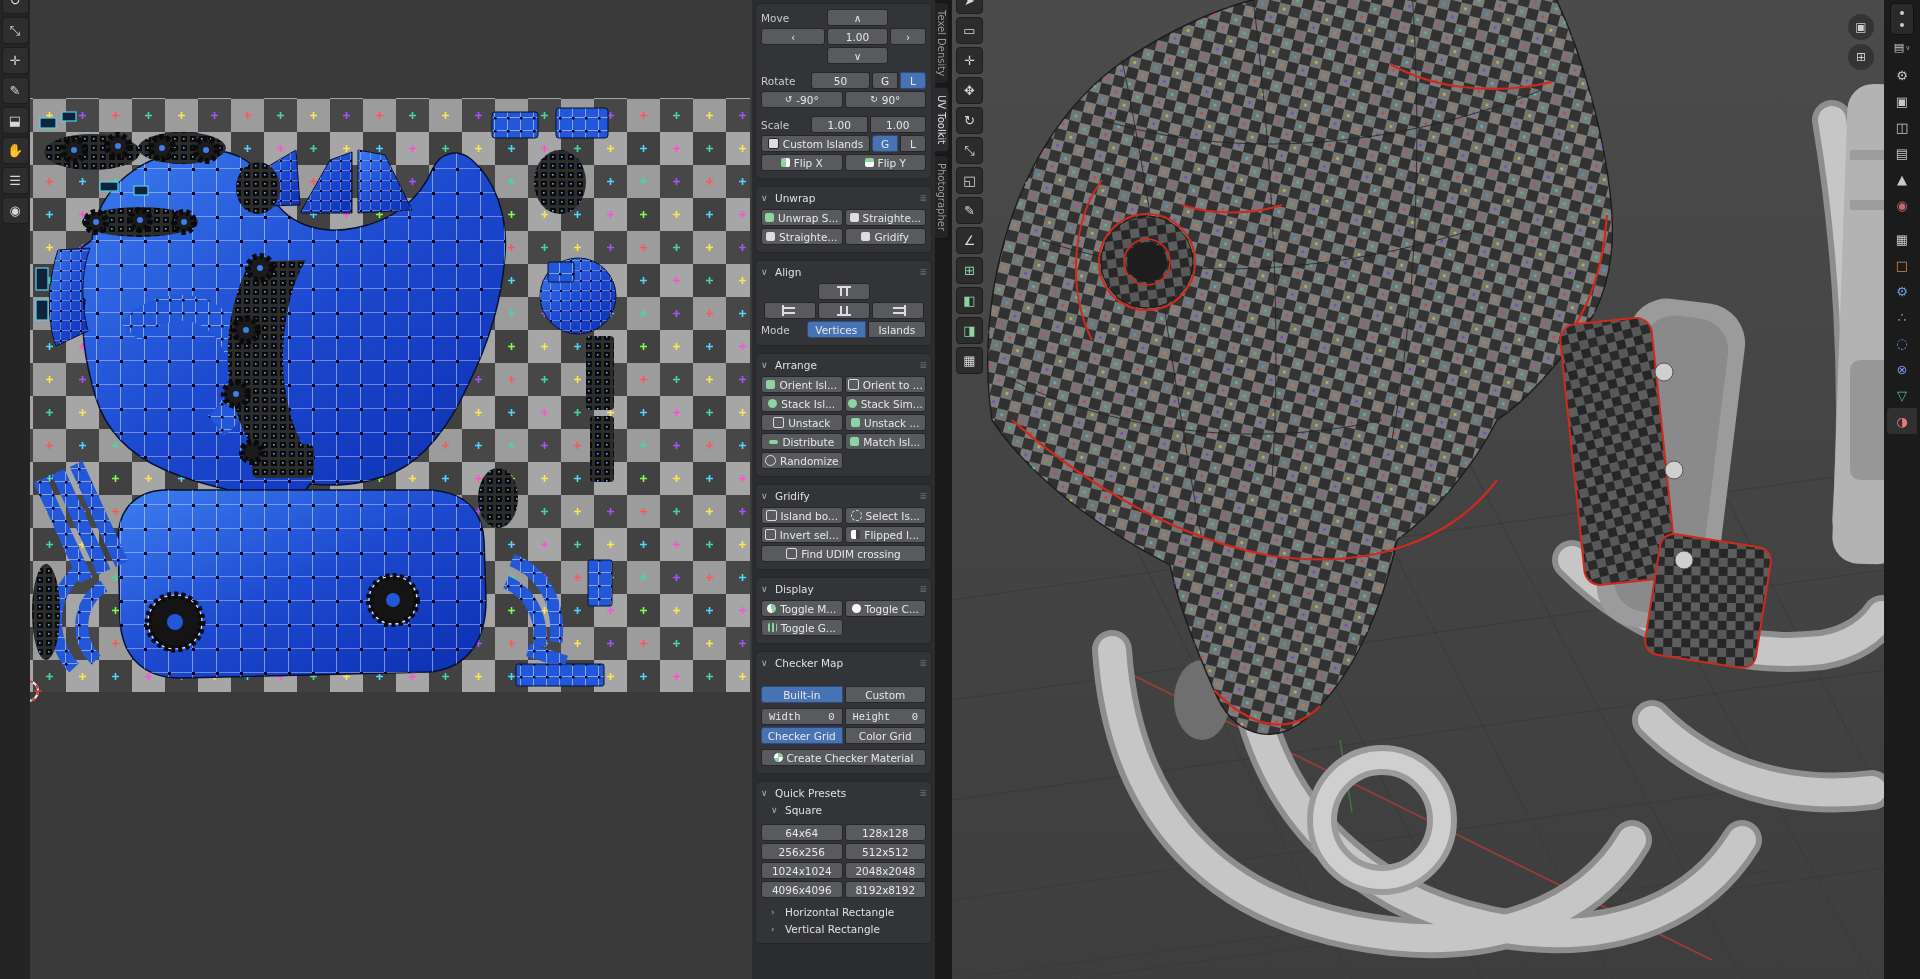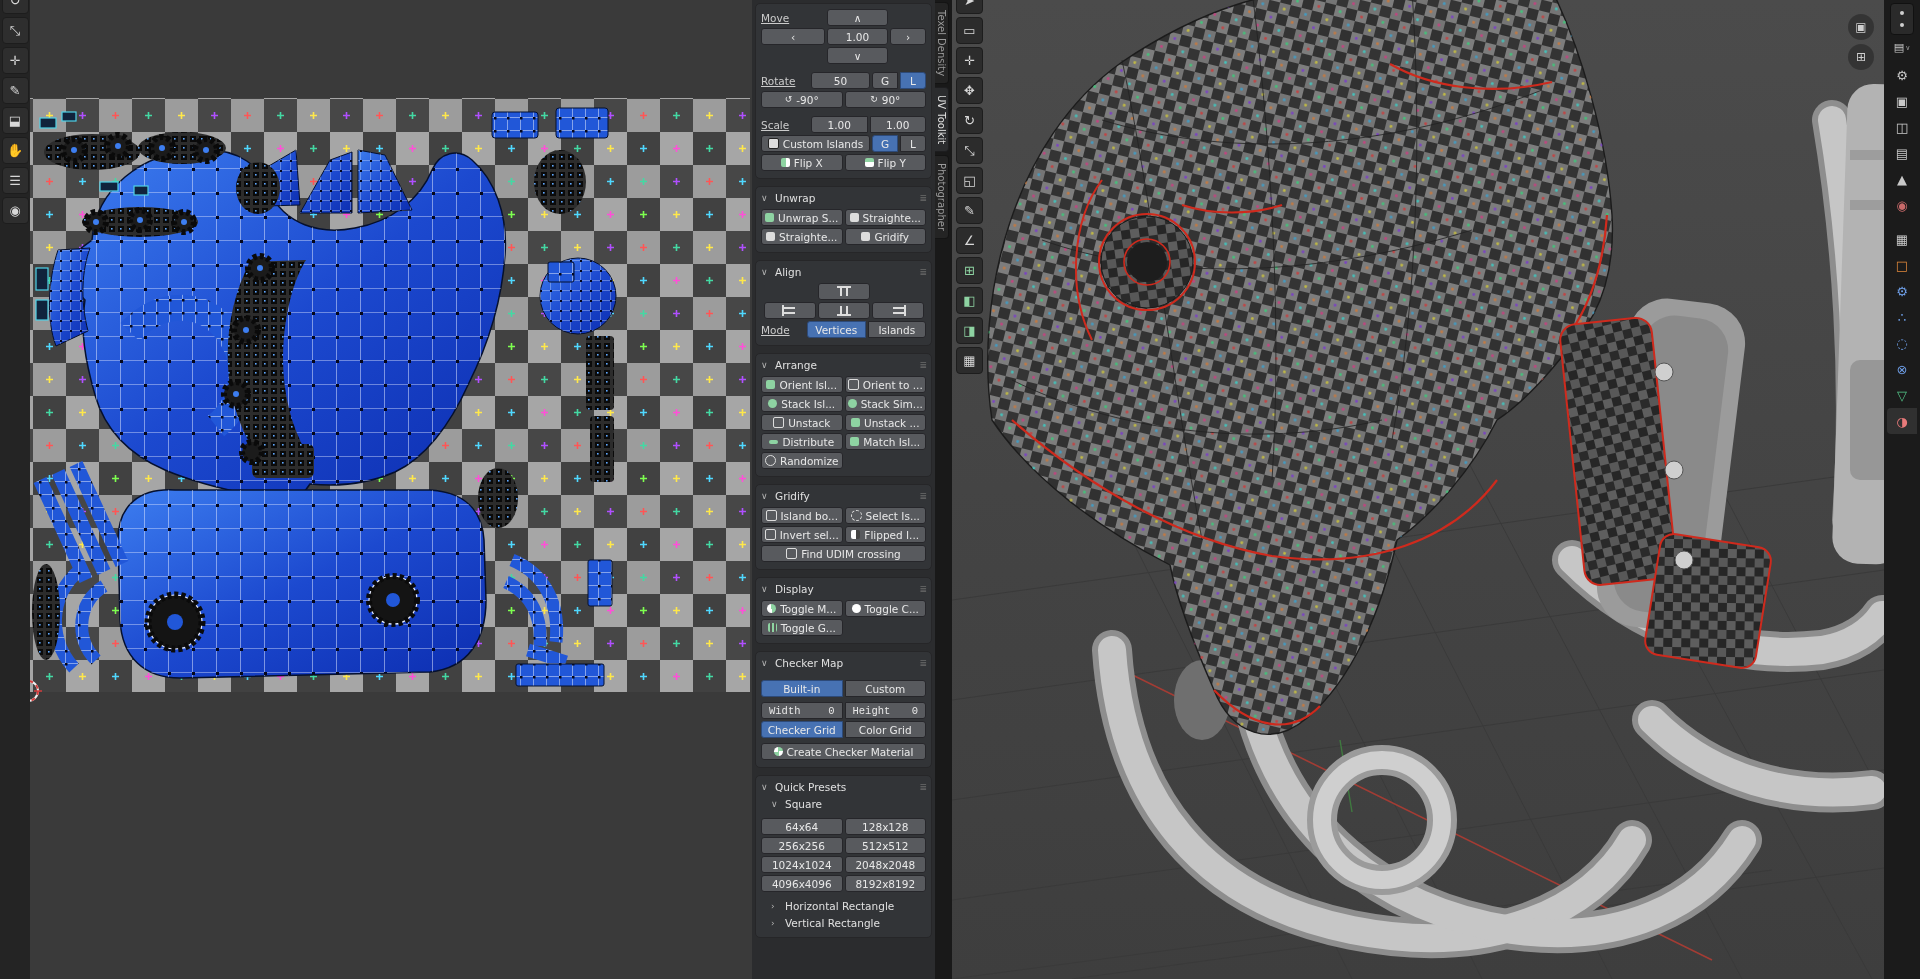--- a/index.html
+++ b/index.html
@@ -19,21 +19,21 @@
           box-sizing:border-box;padding:3px 2px;overflow:hidden;z-index:6;font-size:10.5px;}
   .sec{background:#323437;border:1px solid #262628;border-radius:5px;margin:0 1px 7px 1px;padding:3px 3px 5px 3px;}
   .sh{display:flex;align-items:center;gap:4px;color:#e0e0e0;padding:2px 2px 3px 2px;}
   .sh .cv{color:#b5b5b5;font-size:9px;width:10px;}
   .sh .drag{margin-left:auto;color:#6d6d6d;font-size:9px;letter-spacing:-1px;}
   .btn{background:#585a5e;border:1px solid #26262a;border-radius:3px;color:#e8e8e8;
        height:17px;display:flex;align-items:center;justify-content:center;gap:4px;
        font-size:10.5px;box-sizing:border-box;padding:0 2px;white-space:nowrap;overflow:hidden;cursor:default;}
   .btn.blue{background:#4772b3;border-color:#2d4a79;}
   .btn .ic{font-size:9px;line-height:1;}
-  .lbl{color:#cbcbcb;display:flex;align-items:center;text-decoration:underline;}
+  .lbl{color:#cbcbcb;display:flex;align-items:center;}
   .r{display:grid;gap:2px;margin:2px 2px;}
   .move-grid{grid-template-columns:64px 1fr 36px;}
   .rot-grid{grid-template-columns:48px 1fr 26px 26px;}
   .two{grid-template-columns:1fr 1fr;}
   .si-grid{grid-template-columns:1fr 26px 26px;}
   .numf{justify-content:space-between;padding:0 7px;}
   .seg-l{border-top-right-radius:0;border-bottom-right-radius:0;}
   .seg-r{border-top-left-radius:0;border-bottom-left-radius:0;}
   .alignrow{display:flex;justify-content:center;gap:2px;margin:2px 2px;}
   .abtn{width:52px;}
@@ -545,21 +545,21 @@
         <span></span>
       </div>
     </div>
 
     <div class="sec">
       <div class="sh">
         <span class="cv">∨</span>
         <span>Checker Map</span>
         <span class="drag">≣</span>
       </div>
-      <div class="r two" style="margin-top:8px;border-radius:7px;">
+      <div class="r two" style="margin-top:14px;border-radius:7px;">
         <div class="btn blue seg-l">
             <span>Built-in</span>
           </div>
         <div class="btn seg-r">
             <span>Custom</span>
           </div>
       </div>
       <div class="r two" style="margin-top:5px;font-family:Liberation Mono, monospace;">
         <div class="btn numf seg-l">
             <span>Width</span>

